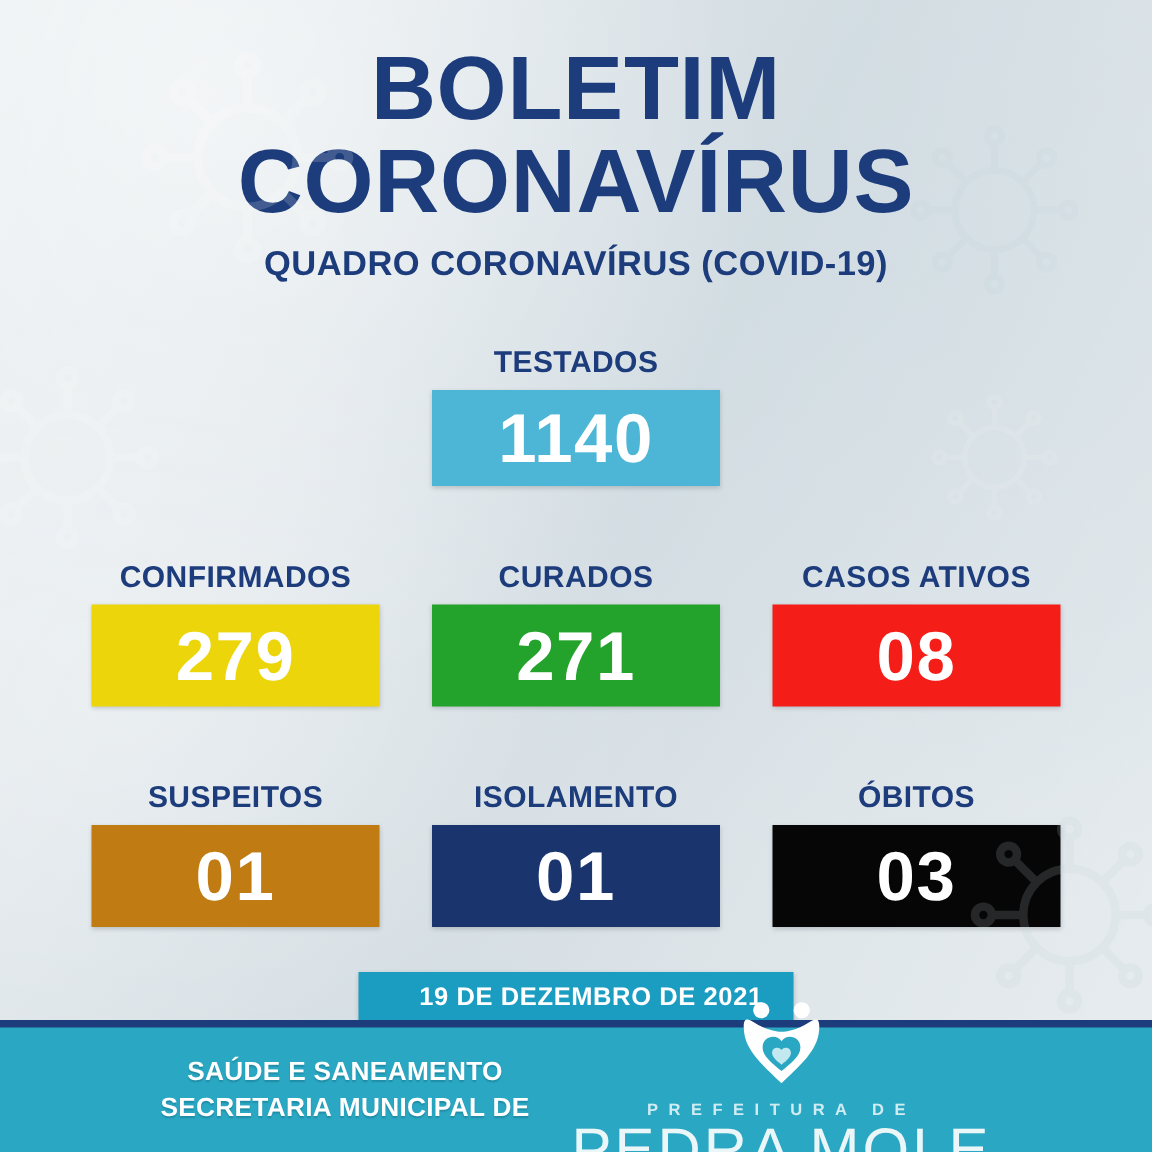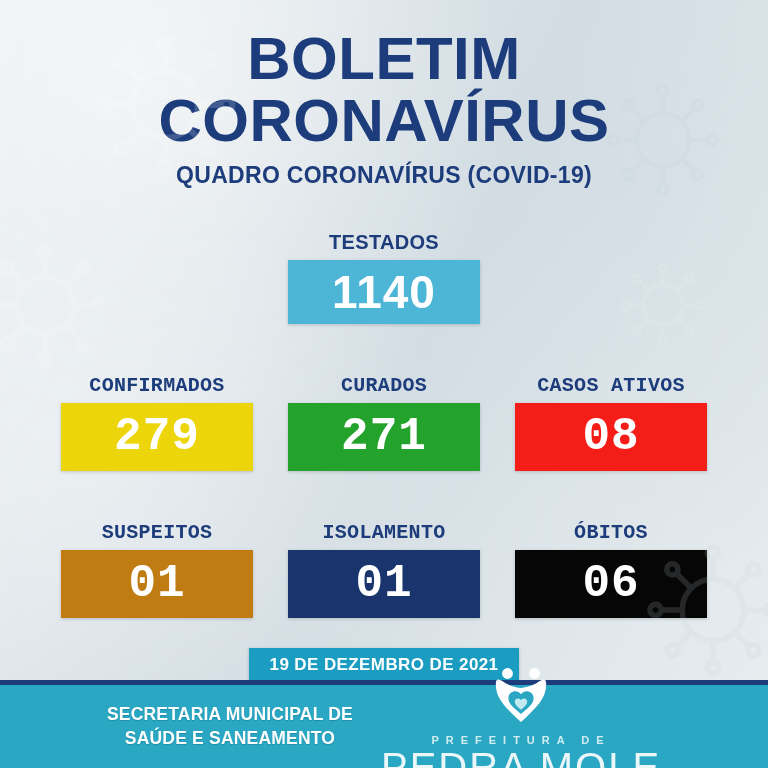--- a/index.html
+++ b/index.html
@@ -30,28 +30,29 @@
   .stat-box{
     height:64px;margin-top:6px;
     display:flex;align-items:center;justify-content:center;
     box-shadow:0 1px 3px rgba(60,70,80,0.25);
   }
   .stat-value{font-size:46px;font-weight:700;color:#ffffff;letter-spacing:1px;}
 
   .testados{margin-top:42px;text-align:center;}
   .testados .stat-box{width:192px;margin-left:auto;margin-right:auto;}
 
-  .stat-grid{display:flex;justify-content:space-between;padding:0 61px;margin-top:50px;font-family:Liberation Mono, monospace;}
+  .stat-grid{display:flex;justify-content:space-between;padding:0 61px;margin-top:50px;}
   .stat-card{width:192px;}
   .stat-grid .stat-box{height:68px;}
 
   .date-bar{
     width:270px;height:34px;margin:30px auto 0;
     display:flex;align-items:center;justify-content:center;
     box-shadow:0 1px 3px rgba(60,70,80,0.3);
+    padding-left:20px;
   }
   .date-text{color:#ffffff;font-size:17px;font-weight:700;letter-spacing:0.4px;}
 
   .footer{
     position:absolute;left:0;bottom:0;width:768px;height:83px;
     border-top:5px solid #1d3c7c;
     display:flex;align-items:center;justify-content:center;gap:28px;
   }
   .secretariat{
     color:#ffffff;font-size:17.5px;font-weight:700;line-height:1.35;
@@ -217,33 +218,33 @@
     </div>
     <div class="stat-card">
       <div class="stat-label">ISOLAMENTO</div>
       <div class="stat-box" style="background-color: rgb(26, 53, 110);">
         <span class="stat-value">01</span>
       </div>
     </div>
     <div class="stat-card">
       <div class="stat-label">ÓBITOS</div>
       <div class="stat-box" style="background-color: rgb(6, 6, 6);">
-        <span class="stat-value">06</span>
+        <span class="stat-value">03</span>
       </div>
     </div>
   </div>
 
   <div class="date-bar" style="background-color: rgb(27, 157, 194);">
     <span class="date-text">19 DE DEZEMBRO DE 2021</span>
   </div>
 
   <div class="footer" style="background-color: rgb(42, 168, 195);">
     <div class="secretariat">
+      <div>SAÚDE E SANEAMENTO</div>
       <div>SECRETARIA MUNICIPAL DE</div>
-      <div>SAÚDE E SANEAMENTO</div>
     </div>
     <div class="logo">
       <svg width="54" height="60" viewBox="0 0 60 66">
         <g fill="#ffffff">
           <circle cx="15" cy="8" r="6"></circle>
           <circle cx="45" cy="8" r="6"></circle>
           <path d="M2 20 C2 10 9 17 14 19.5 C20 22.5 26 24 30 24 C34 24 40 22.5 46 19.5 C51 17 58 10 58 20 C58 36 47 46 30 62 C13 46 2 36 2 20 Z"></path>
         </g>
         <path d="M30 31 C26 25 16 27.5 16 35.5 C16 42 23 47 30 53 C37 47 44 42 44 35.5 C44 27.5 34 25 30 31 Z" fill="#2aa8c3"></path>
         <path d="M30 37.5 C28 34.5 23 35.5 23 39.5 C23 42.5 26.2 45.3 30 48.3 C33.8 45.3 37 42.5 37 39.5 C37 35.5 32 34.5 30 37.5 Z" fill="#c2e8f0"></path>

